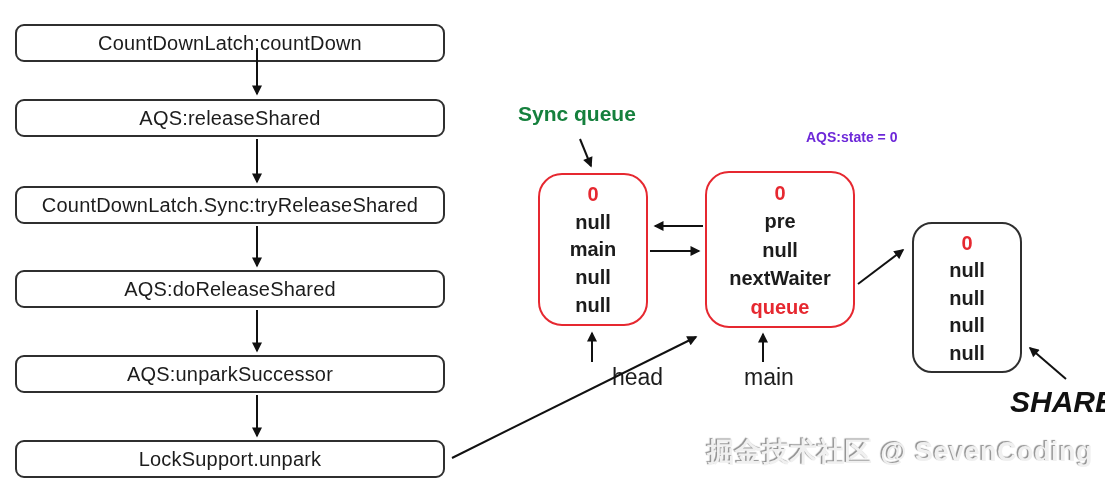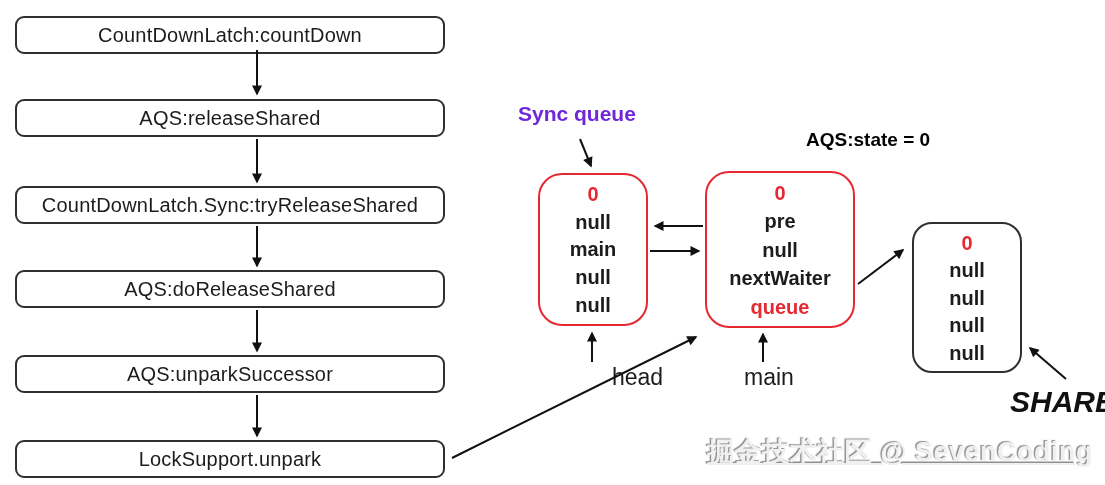--- a/index.html
+++ b/index.html
@@ -7,51 +7,50 @@
     position:relative;width:1105px;height:485px;background:#ffffff;
     font-family:"Liberation Sans", sans-serif;color:#1c1c1c;overflow:hidden;
   }
   
   .fbox{
     position:absolute;left:15px;width:430px;height:38px;
     border:2px solid #2f2f2f;border-radius:9px;background:#fff;
     display:flex;align-items:center;justify-content:center;
     font-size:20px;letter-spacing:.2px;box-sizing:border-box;
   }
-  .fbox.t1{top:16px}.fbox.t2{top:99px}.fbox.t3{top:186px}
+  .fbox.t1{top:24px}.fbox.t2{top:99px}.fbox.t3{top:186px}
   .fbox.t4{top:270px}.fbox.t5{top:355px}.fbox.t6{top:440px}
 
   
   .qnode{
     position:absolute;box-sizing:border-box;background:#fff;
     display:flex;flex-direction:column;justify-content:space-evenly;align-items:center;
     font-size:20px;padding:3px 0;
   }
   .qnode.red{border:2.5px solid #e62830;border-radius:24px;}
   .qnode.black{border:2.5px solid #2f2f2f;border-radius:20px;}
   #node-head{left:538px;top:173px;width:110px;height:153px;}
   #node-tail{left:705px;top:171px;width:150px;height:157px;}
   #node-shared{left:912px;top:222px;width:110px;height:151px;}
   .field{line-height:1.2;font-weight:bold;}
   .field.red{color:#e62830;font-weight:600;}
 
   
   .lbl{position:absolute;white-space:nowrap;}
-  #sync-queue-label{left:518px;top:102px;font-size:21px;font-weight:bold;color:#6d28d9;}
-  #state-label{left:806px;top:129px;font-size:19px;font-weight:bold;color:#000000;}
+  #sync-queue-label{left:518px;top:102px;font-size:21px;font-weight:bold;color:#15803d;}
+  #state-label{left:806px;top:129px;font-size:14px;font-weight:bold;color:#6d28d9;}
   #head-label{left:568px;top:364px;font-size:23px;margin-left:44px;}
   #tail-label{left:744px;top:364px;font-size:23px;}
   #shared-label{left:1010px;top:385px;font-size:30px;font-weight:bold;font-style:italic;color:#111;}
 
   #watermark{
     position:absolute;right:12px;top:434px;font-size:27px;font-weight:600;
     color:#f0f0f0;
     text-shadow:-1.5px -1.5px 1px #909090, 1px 1px 0 #ffffff;
     letter-spacing:.5px;
-    text-decoration:underline;
   }
 
   svg.overlay{position:absolute;left:0;top:0;pointer-events:none;}
   svg.overlay line{stroke:#111;stroke-width:2;}
 </style>
 </head>
 <body>
 
 <div id="stage">
 

